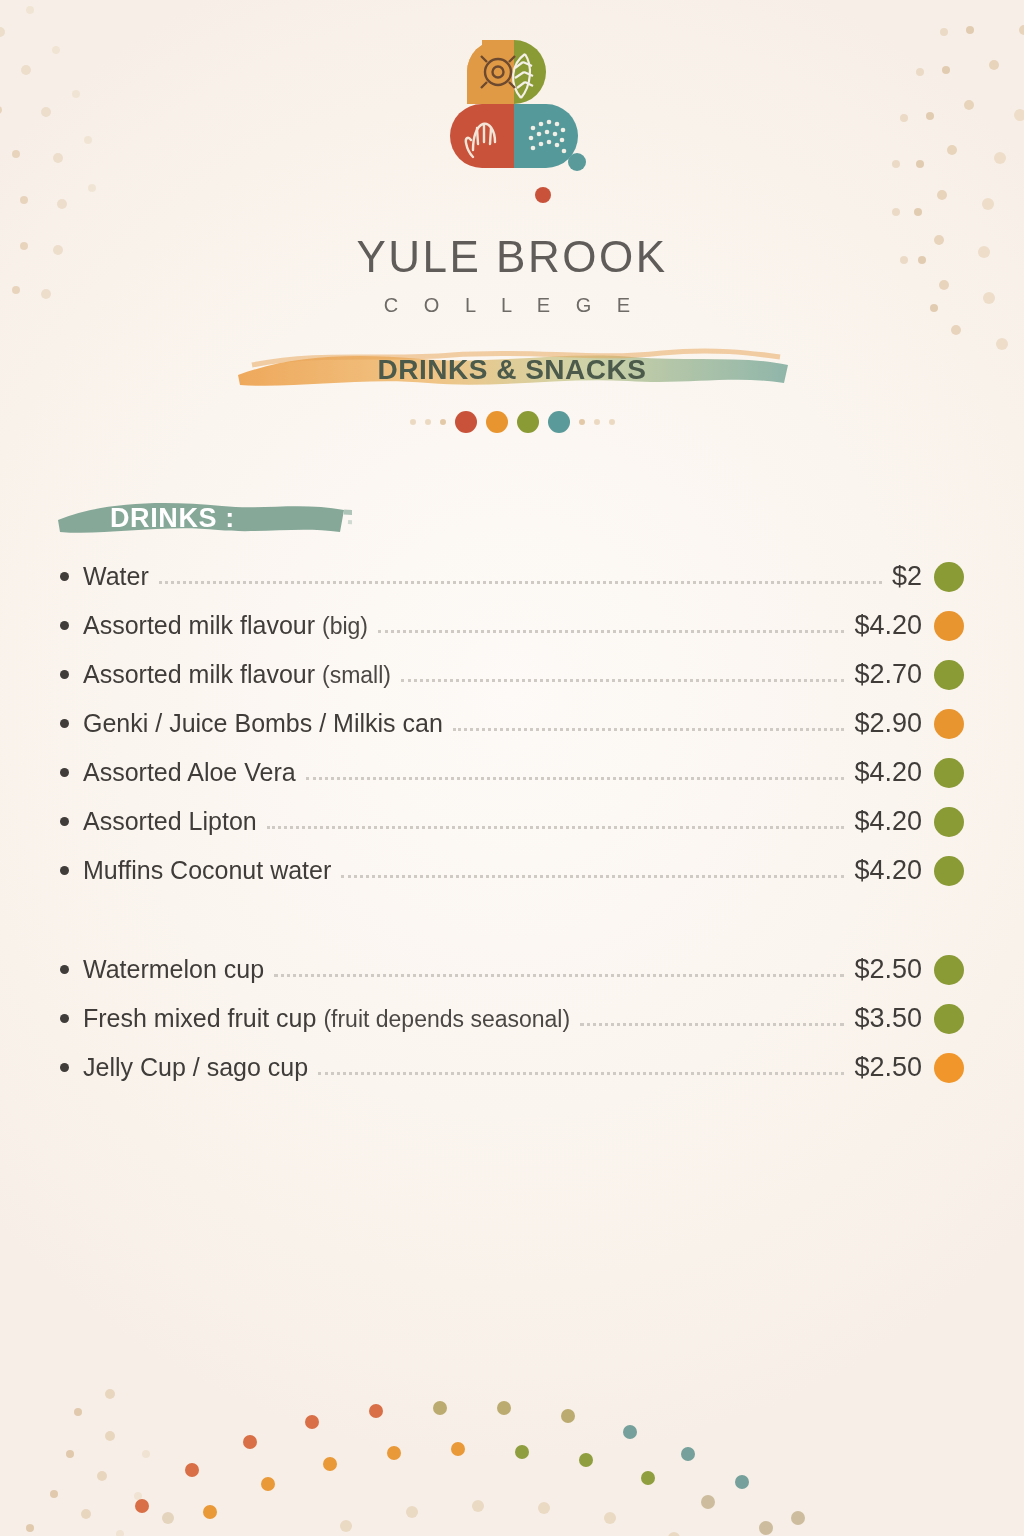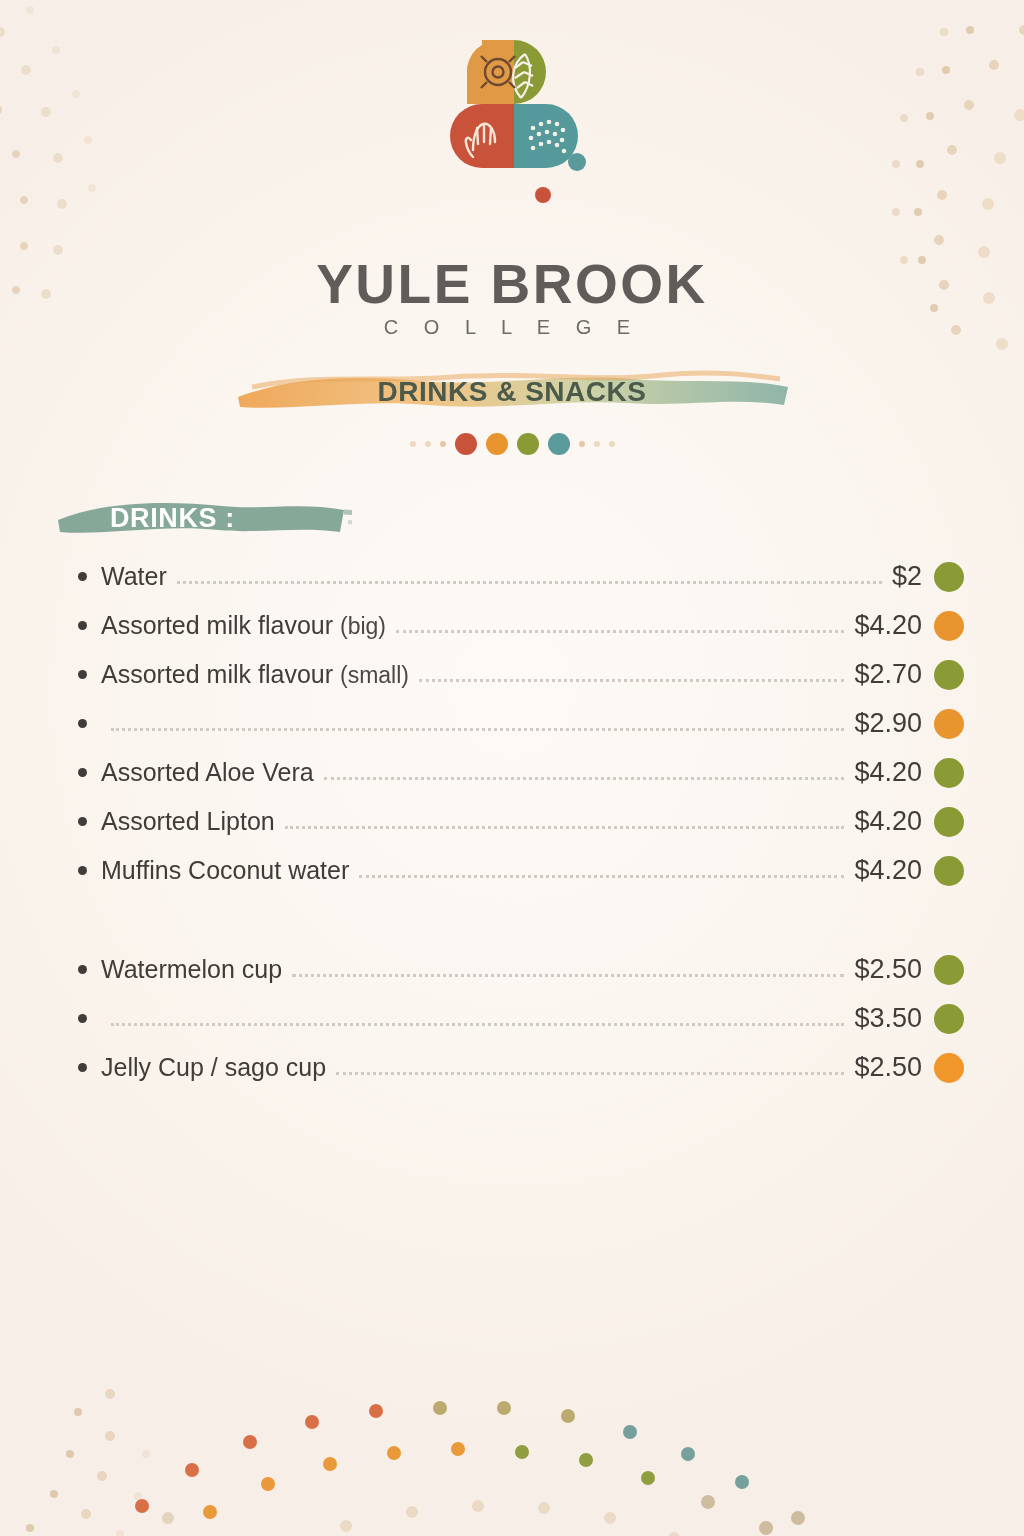--- a/index.html
+++ b/index.html
@@ -32,29 +32,29 @@
 
   
   .logo-wrap {
     position: absolute;
     top: 32px; left: 0; right: 0;
     display: flex; flex-direction: column; align-items: center;
   }
   .logo-mark { width: 230px; height: 200px; }
 
   .brand-name {
-    margin-top: 20px;
-    font-size: 55px;
+    margin-top: 0;
+    font-size: 44px;
     letter-spacing: 2.5px;
     color: #5f5c59;
-    font-weight: bold;
+    font-weight: normal;
     font-family: "Liberation Sans", sans-serif;
   }
   .brand-sub {
-    margin-top: 0;
+    margin-top: 12px;
     font-size: 20px;
     letter-spacing: 10px;
     color: #6e6a66;
     font-weight: normal;
   }
 
   
   .banner {
     position: relative;
     margin-top: 22px;
@@ -92,21 +92,21 @@
   .section-title {
     position: relative;
     margin-left: 58px;
     font-size: 27px;
     font-weight: bold;
     letter-spacing: .6px;
     color: #ffffff;
   }
   .section-title.dark { color: #fdfdfc; }
 
-  .items { margin-top: 6px; padding: 0 60px 0 78px; }
+  .items { margin-top: 6px; padding: 0 60px 0 60px; }
 
   .item {
     display: flex;
     align-items: center;
     height: 49px;
   }
   .bullet {
     width: 9px; height: 9px; border-radius: 50%;
     background: #3f3c39; flex: 0 0 auto; margin-right: 14px;
   }
@@ -455,20 +455,21 @@
         <span class="bullet"></span>
         <span class="label"><span>Assorted milk flavour</span>
           <span class="note">(small)</span></span>
         <span class="leader"></span>
         <span class="price">$2.70</span>
         <span class="pricedot" style="background:#8a9a35"></span>
       </div>
 
       <div class="item">
         <span class="bullet"></span>
+        <span class="label"><span>Genki / Juice Bombs / Milkis can</span></span>
         <span class="leader"></span>
         <span class="price">$2.90</span>
         <span class="pricedot" style="background:#e9952f"></span>
       </div>
 
       <div class="item">
         <span class="bullet"></span>
         <span class="label"><span>Assorted Aloe Vera</span></span>
         <span class="leader"></span>
         <span class="price">$4.20</span>
@@ -499,20 +500,22 @@
       <div class="item">
         <span class="bullet"></span>
         <span class="label"><span>Watermelon cup</span></span>
         <span class="leader"></span>
         <span class="price">$2.50</span>
         <span class="pricedot" style="background:#8a9a35"></span>
       </div>
 
       <div class="item">
         <span class="bullet"></span>
+        <span class="label"><span>Fresh mixed fruit cup</span>
+          <span class="note">(fruit depends seasonal)</span></span>
         <span class="leader"></span>
         <span class="price">$3.50</span>
         <span class="pricedot" style="background:#8a9a35"></span>
       </div>
 
       <div class="item">
         <span class="bullet"></span>
         <span class="label"><span>Jelly Cup / sago cup</span></span>
         <span class="leader"></span>
         <span class="price">$2.50</span>

